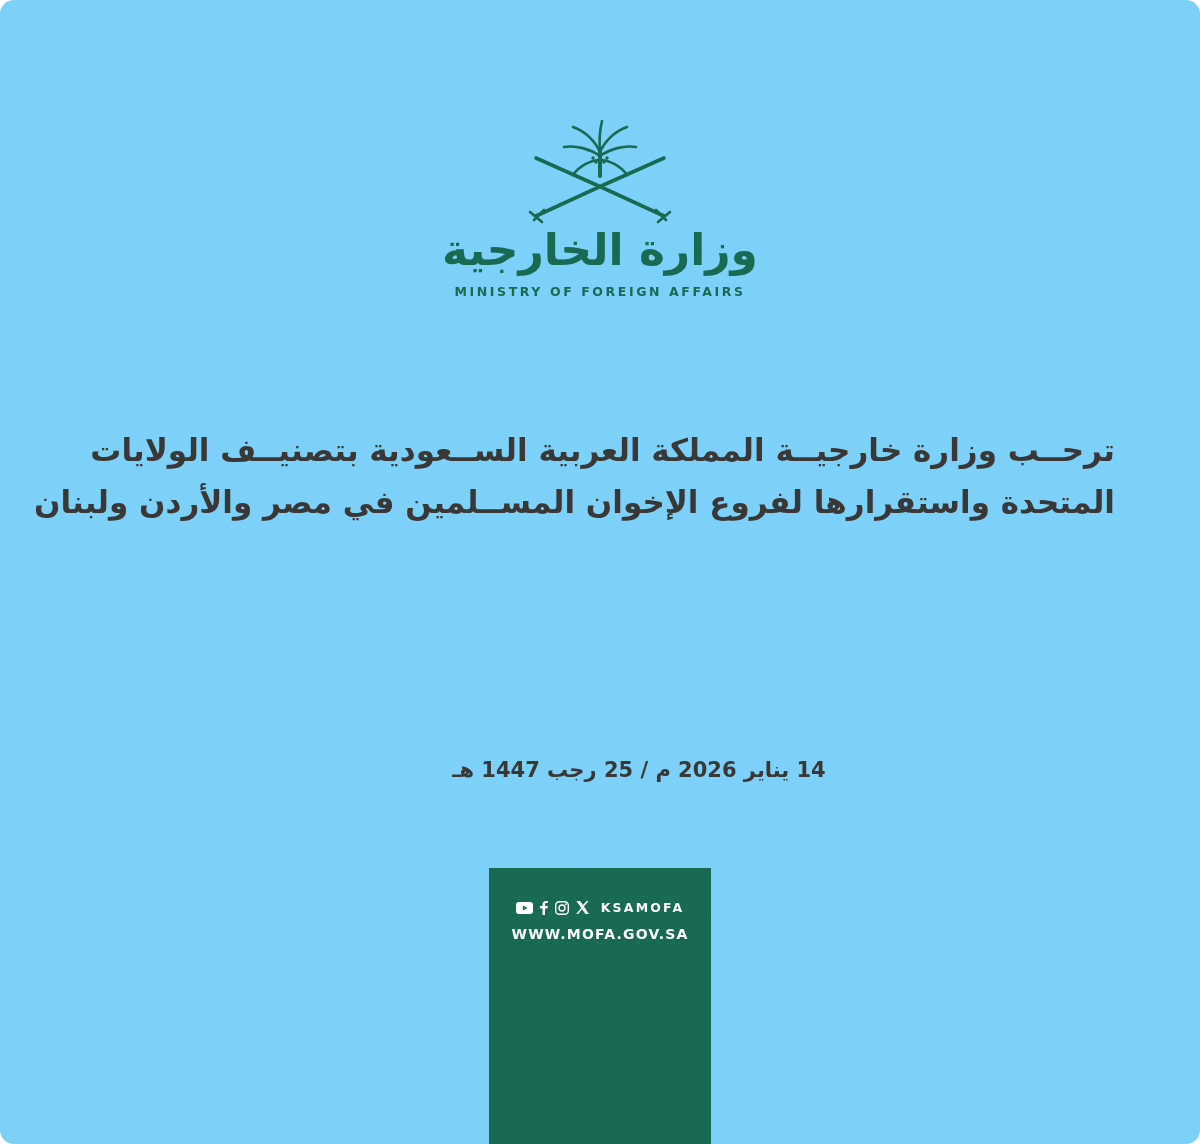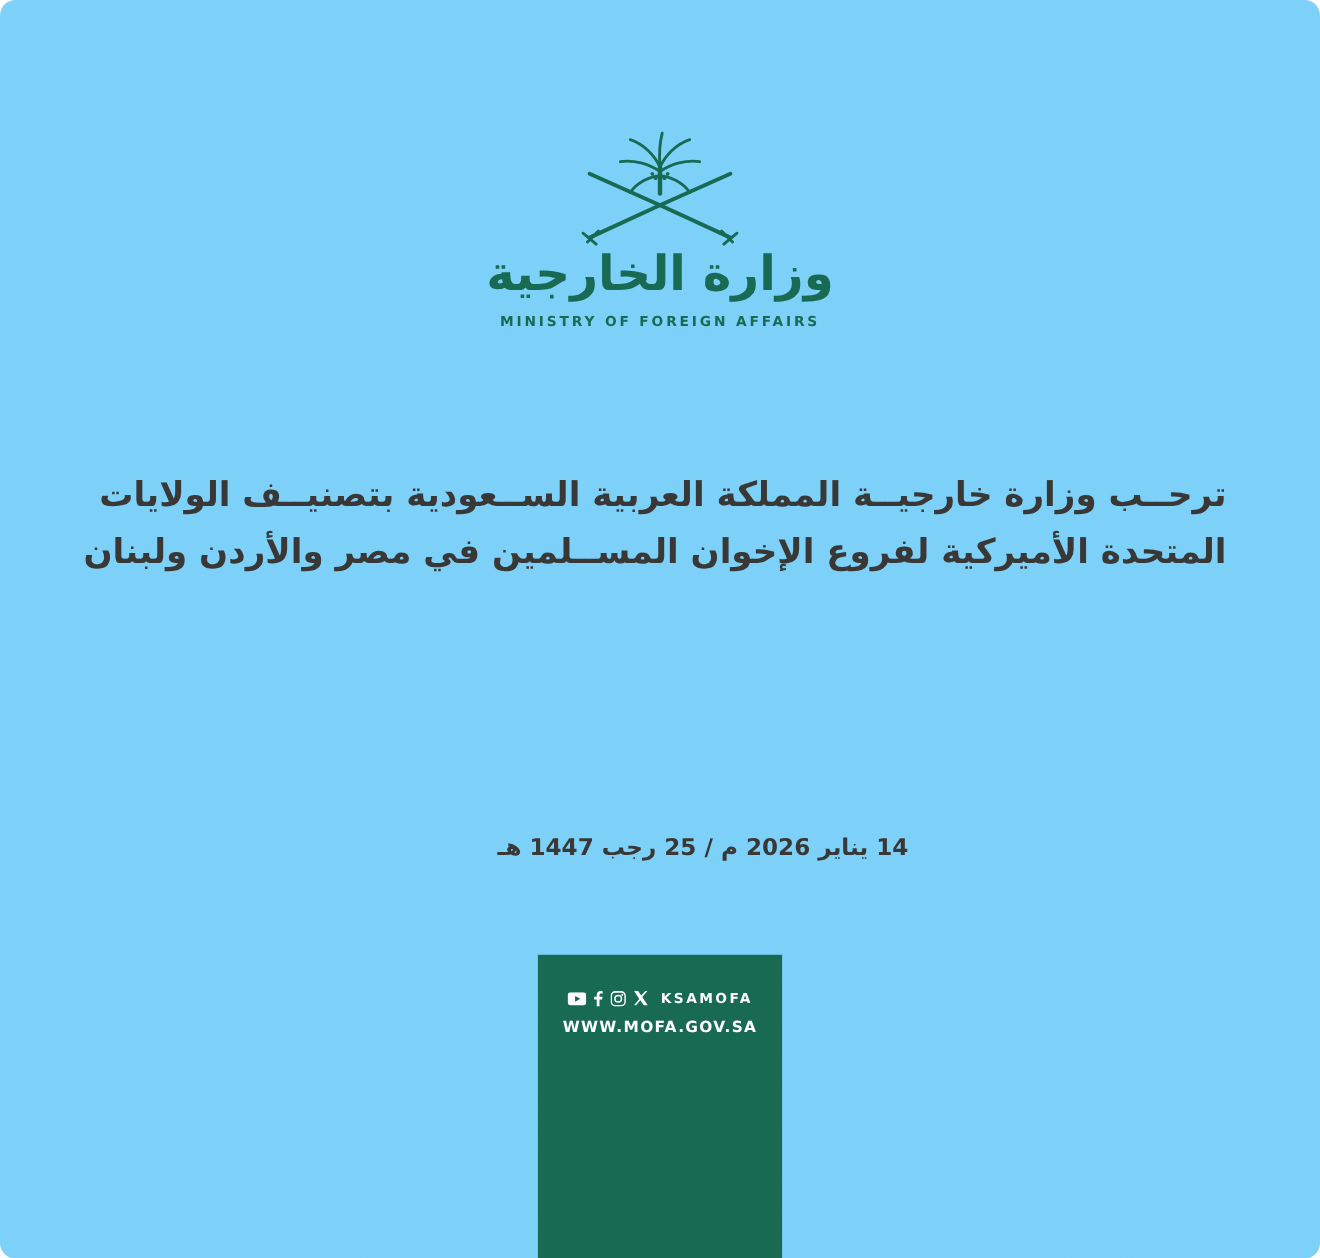--- a/index.html
+++ b/index.html
@@ -177,21 +177,21 @@
         <path d="M146 98 L156 108"></path>
       </g>
     </svg>
   </div>
 
   <div class="logo-ar">وزارة الخارجية</div>
   <div class="logo-en">MINISTRY OF FOREIGN AFFAIRS</div>
 
   <div class="statement" dir="rtl">
       <div class="line">ترحــب وزارة خارجيــة المملكة العربية الســعودية بتصنيــف الولايات</div>
-      <div class="line">المتحدة الأميركية لفروع الإخوان المســلمين في مصر والأردن ولبنان</div>
+      <div class="line">المتحدة واستقرارها لفروع الإخوان المســلمين في مصر والأردن ولبنان</div>
     </div>
 
   <div class="attr-date" dir="rtl">14 يناير 2026 م / 25 رجب 1447 هـ</div>
 
   <footer class="green-block">
     <div class="social-row">
       <span class="icon">
         <svg width="17" height="12" viewBox="0 0 17 12">
           <rect width="17" height="12" rx="3" fill="#ffffff"></rect>
           <path d="M6.8 3.4 L11.6 6 L6.8 8.6 Z" fill="#186a52"></path>

